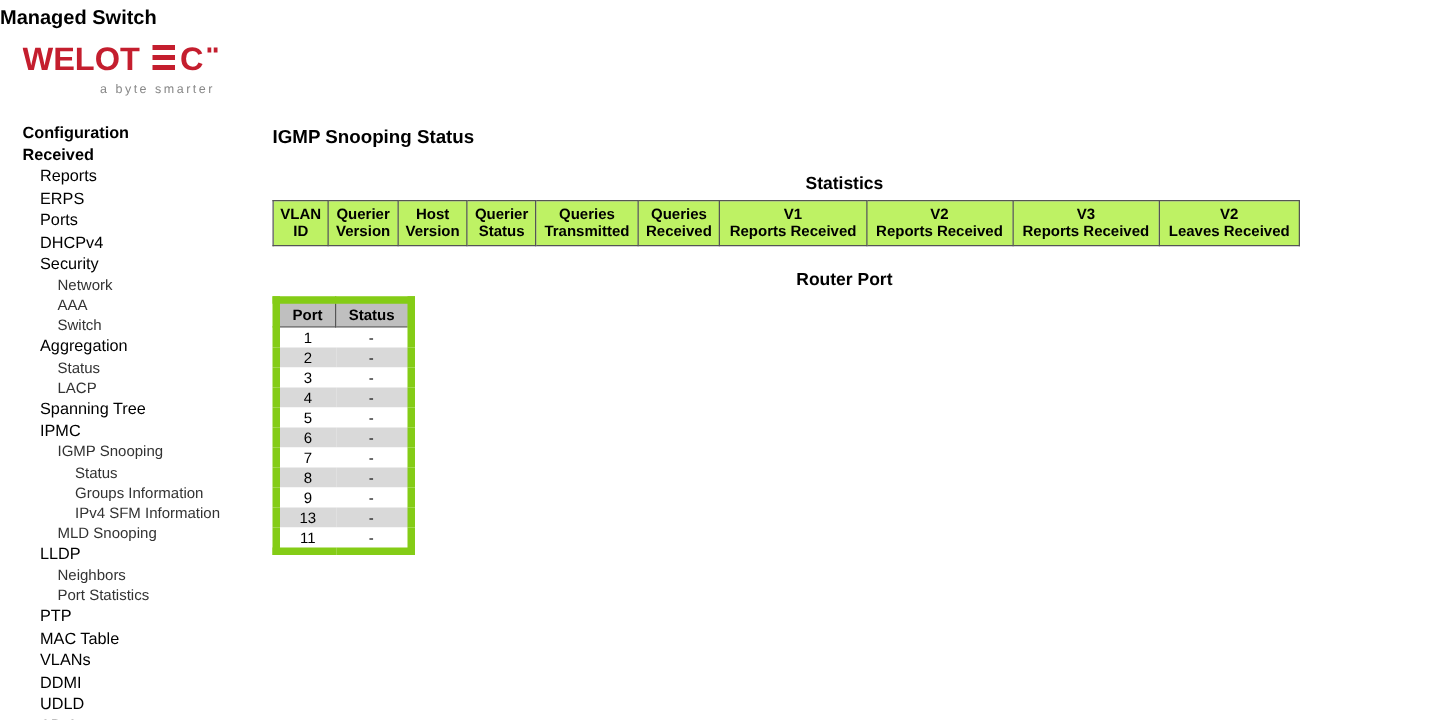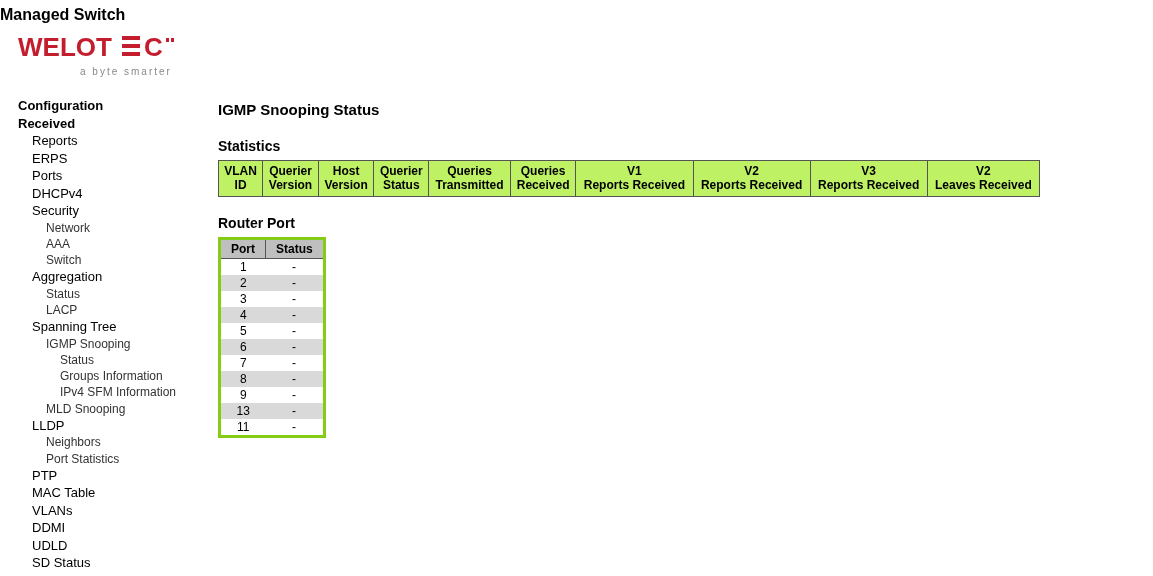--- a/index.html
+++ b/index.html
@@ -61,38 +61,39 @@
     .page-title {
       font-weight: bold;
       font-size: 15px;
       margin-bottom: 20px;
       margin-top: 4px;
     }
     .section-title {
       font-weight: bold;
       font-size: 14px;
       margin-bottom: 6px;
+      text-align: center;
     }
     table.stats {
       border-collapse: collapse;
       width: 822px;
       margin-bottom: 18px;
     }
     table.stats th {
       background: #bef264;
       border: 1px solid #555;
       font-size: 12px;
       font-weight: bold;
       padding: 3px 4px;
       text-align: center;
       line-height: 1.2;
     }
     table.router {
       border-collapse: collapse;
-      border: 3px solid #84cc16;
+      border: 6px solid #84cc16;
     }
     table.router th {
       background: #bfbfbf;
       border: 1px solid #555;
       font-size: 12px;
       font-weight: bold;
       padding: 2px 10px;
       text-align: center;
     }
     table.router td {
@@ -142,20 +143,21 @@
     <div class="lvl1">Ports</div>
     <div class="lvl1">DHCPv4</div>
     <div class="lvl1">Security</div>
     <div class="lvl2">Network</div>
     <div class="lvl2">AAA</div>
     <div class="lvl2">Switch</div>
     <div class="lvl1">Aggregation</div>
     <div class="lvl2">Status</div>
     <div class="lvl2">LACP</div>
     <div class="lvl1">Spanning Tree</div>
+    <div class="lvl1">IPMC</div>
     <div class="lvl2">IGMP Snooping</div>
     <div class="lvl3">Status</div>
     <div class="lvl3">Groups Information</div>
     <div class="lvl3">IPv4 SFM Information</div>
     <div class="lvl2">MLD Snooping</div>
     <div class="lvl1">LLDP</div>
     <div class="lvl2">Neighbors</div>
     <div class="lvl2">Port Statistics</div>
     <div class="lvl1">PTP</div>
     <div class="lvl1">MAC Table</div>

